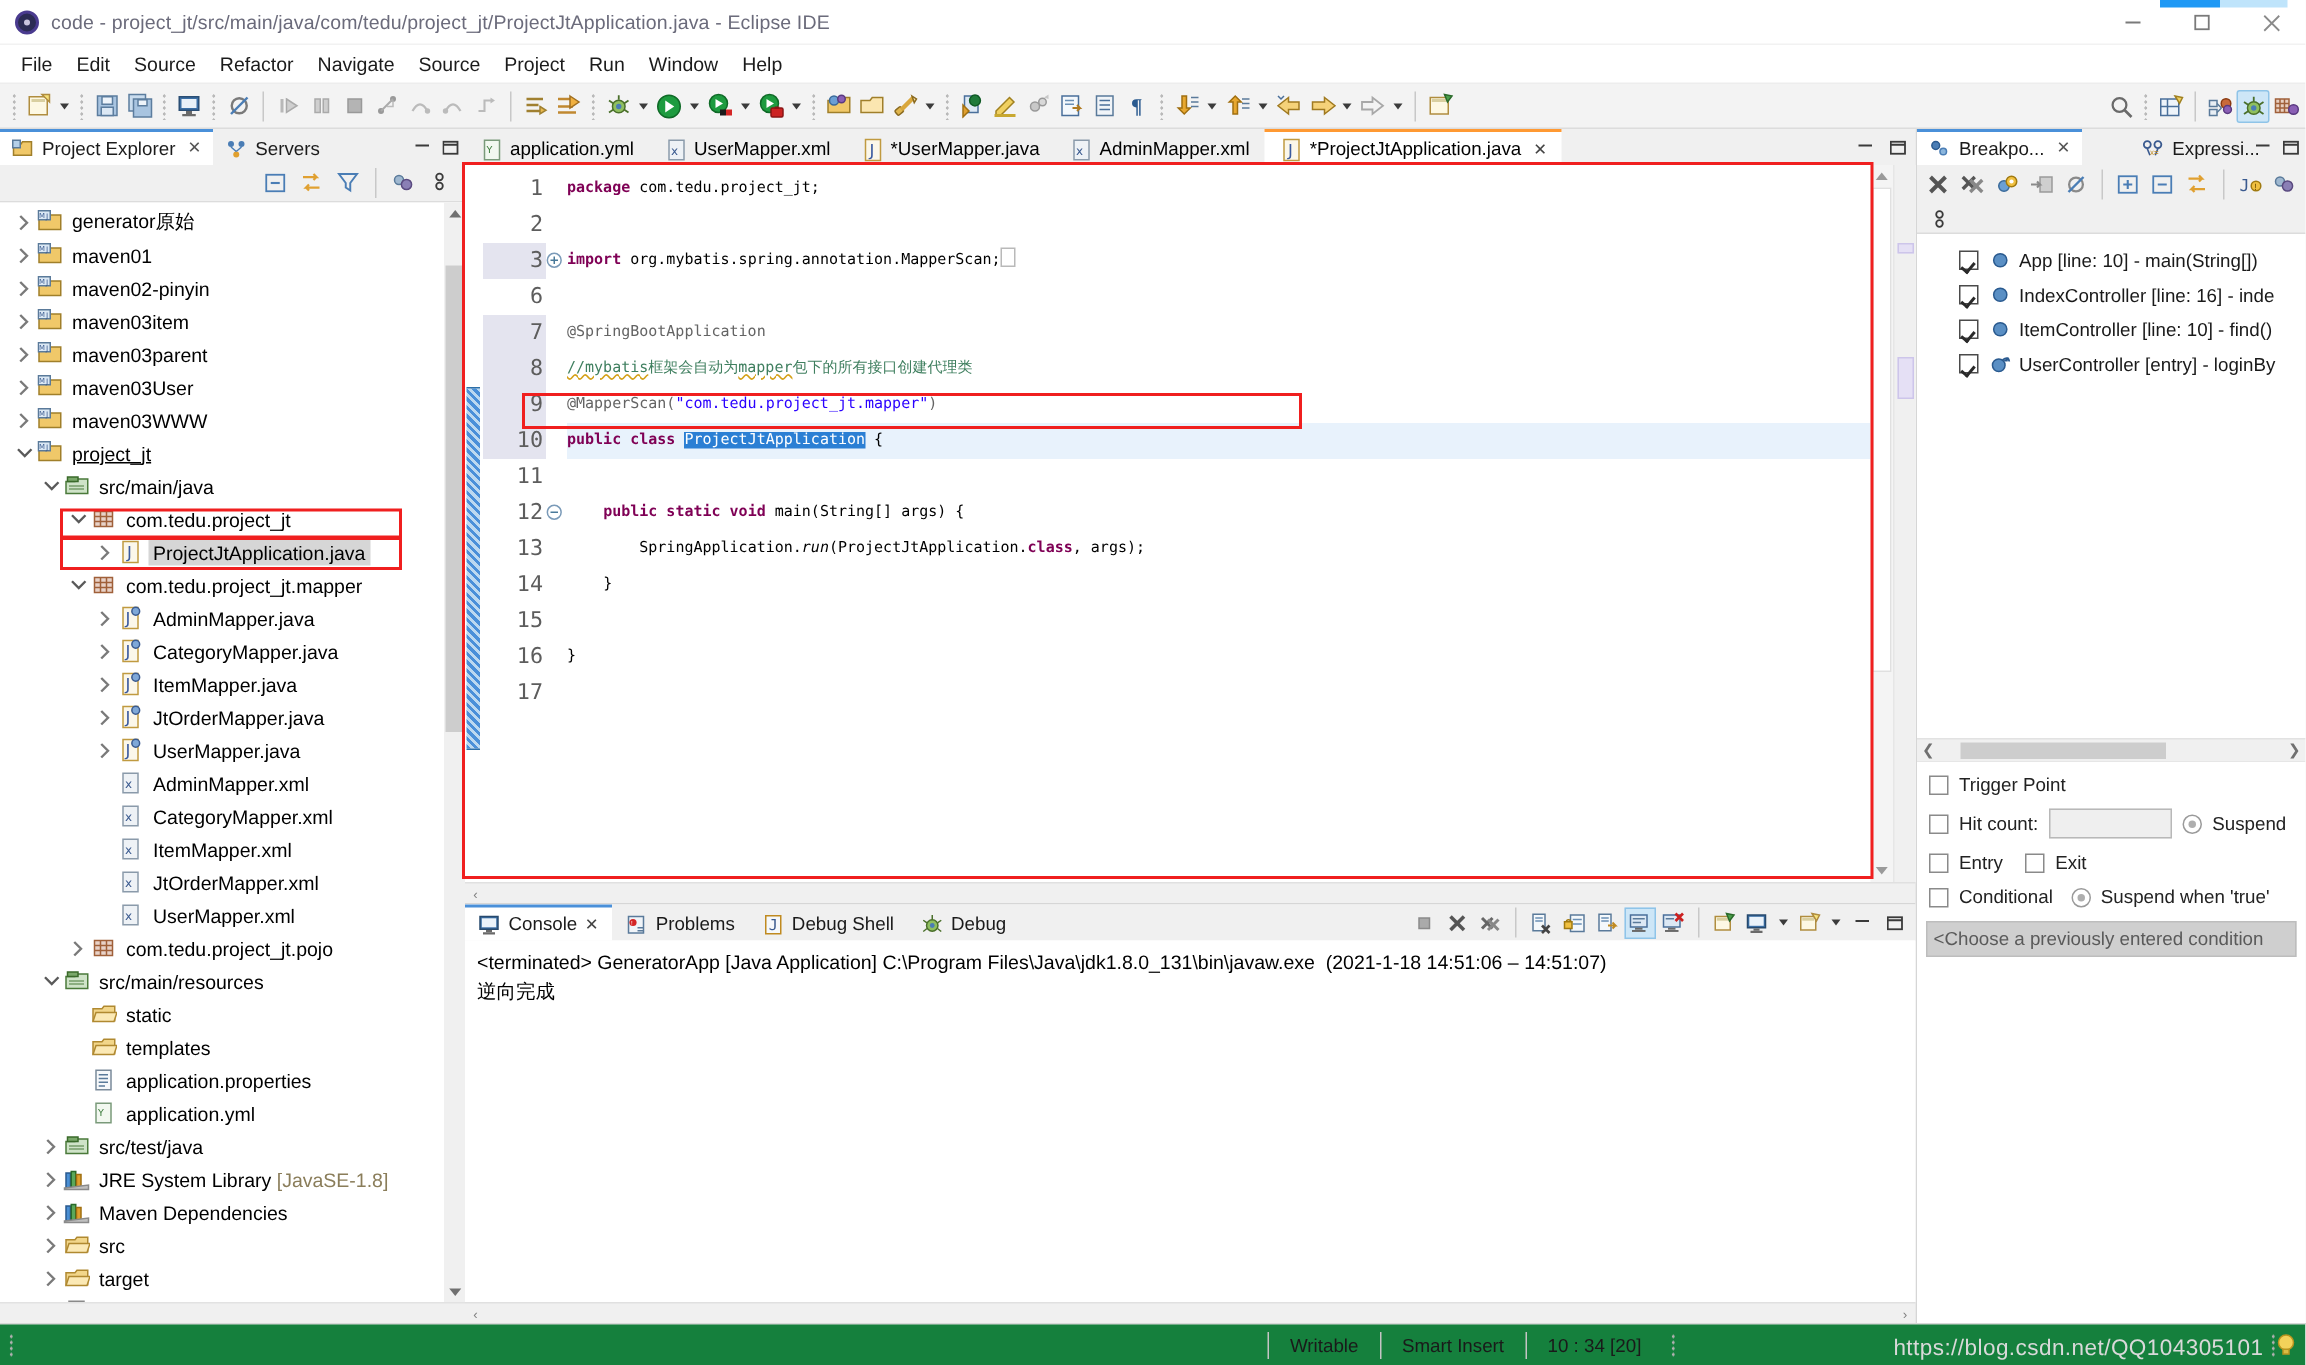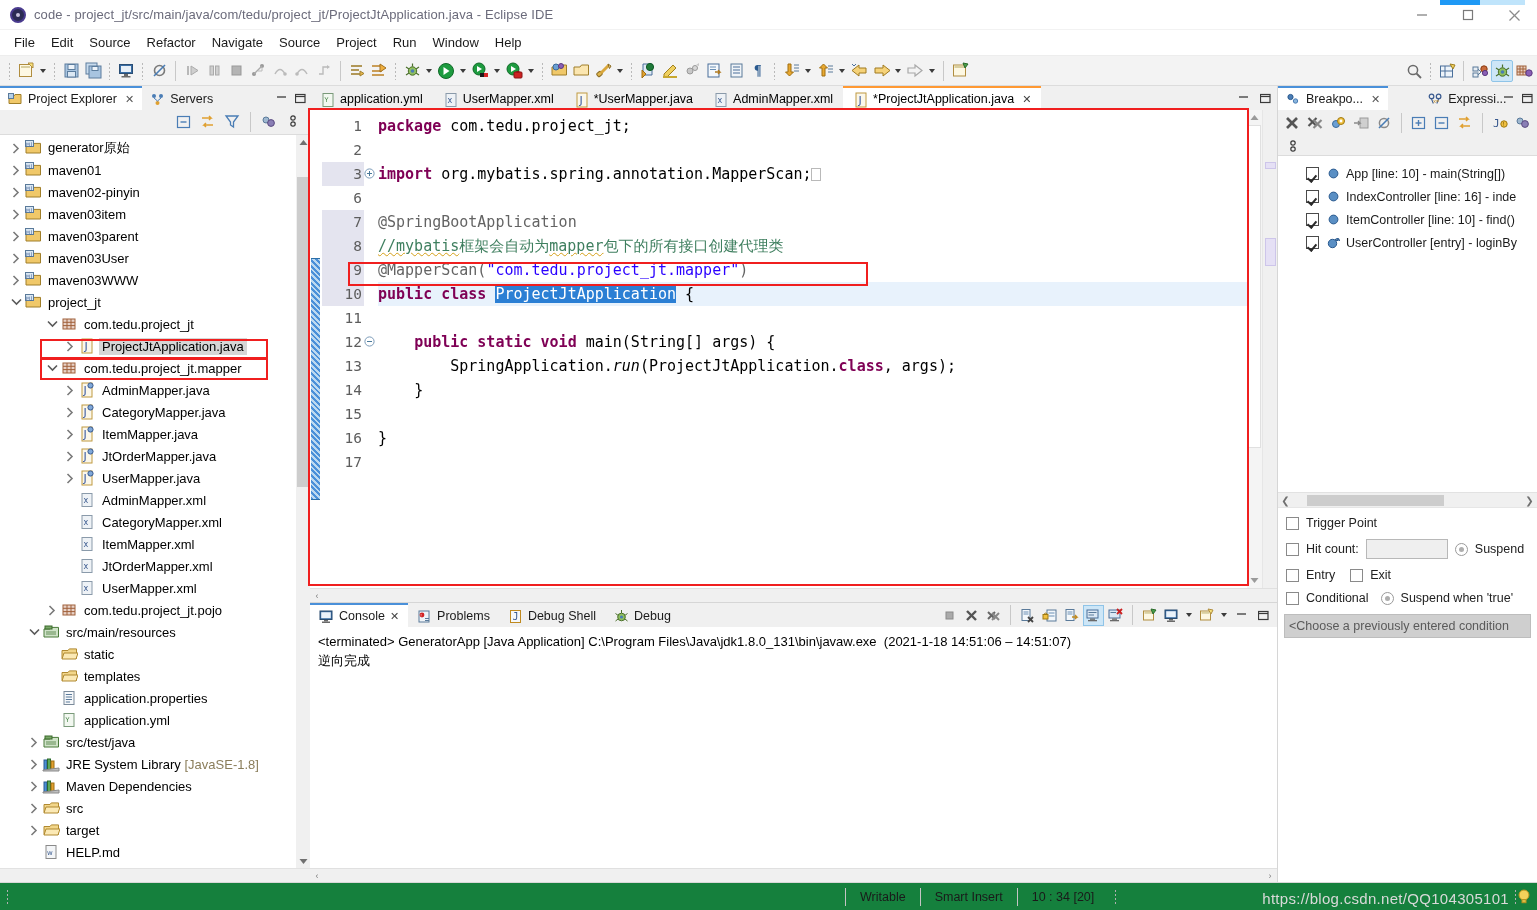--- a/index.html
+++ b/index.html
@@ -177,21 +177,21 @@
     padding-top: 4px; position: relative;
   }
   .gline { height: 24px; line-height: 24px; padding-right: 2px; position: relative; }
   .gline.hl { background: #e4e4ef; }
   .gline .fold {
     position: absolute; right: -11px; top: 6px; width: 11px; height: 11px;
     font-size: 9px; line-height: 11px; text-align: center; color: #6a8aa8;
   }
   .codecol {
     flex: 1 1 auto; position: relative; overflow: hidden;
-    font-family: "DejaVu Sans Mono", monospace; font-size: 15px;
+    font-family: "DejaVu Sans Mono", monospace; font-size: 10px;
     padding-top: 4px; padding-left: 14px; min-width: 0;
   }
   .cline { height: 24px; line-height: 24px; white-space: pre; }
   .cline.curline { background: #e8f2fc; }
   .kw { color: #7f0055; font-weight: bold; }
   .st { color: #2a00ff; }
   .cm { color: #3f7f5f; }
   .an { color: #646464; }
   .pl { color: #000000; }
   .it { font-style: italic; color: #000; }
@@ -810,35 +810,51 @@
               <span class="ticon">
                 <svg width="17" height="16" viewBox="0 0 17 16">
                   <path d="M1 5 l6 0 1.3 -1.6 7.2 0 0 9.6 -14.5 0z" fill="#f0c869" stroke="#a07f2a"></path>
                   <rect x="0.5" y="0.5" width="8" height="6" fill="#dbe8f4" stroke="#5a7a9a"></rect>
                   <text x="1" y="5.5" font-family="DejaVu Sans, sans-serif" font-size="4.6" fill="#3a5a8f">M</text>
                   <text x="5.6" y="6" font-family="DejaVu Sans, sans-serif" font-size="5" fill="#3a5a8f">J</text>
                 </svg>
               </span>
               <span class="tlabel">maven03WWW</span>
             </div>
-            <div class="trow" style="padding-left: 8px;">
+            <div class="trow" style="padding-left: 8px; text-decoration: underline;">
               <span class="twist">
                 <svg width="11" height="8" viewBox="0 0 11 8">
                   <path d="M1 1.5 L5.5 6 L10 1.5" fill="none" stroke="#5a5a5a" stroke-width="1.6"></path>
                 </svg>
               </span>
               <span class="ticon">
                 <svg width="17" height="16" viewBox="0 0 17 16">
                   <path d="M1 5 l6 0 1.3 -1.6 7.2 0 0 9.6 -14.5 0z" fill="#f0c869" stroke="#a07f2a"></path>
                   <rect x="0.5" y="0.5" width="8" height="6" fill="#dbe8f4" stroke="#5a7a9a"></rect>
                   <text x="1" y="5.5" font-family="DejaVu Sans, sans-serif" font-size="4.6" fill="#3a5a8f">M</text>
                   <text x="5.6" y="6" font-family="DejaVu Sans, sans-serif" font-size="5" fill="#3a5a8f">J</text>
                 </svg>
               </span>
               <span class="tlabel">project_jt</span>
+            </div>
+            <div class="trow" style="padding-left: 26px;">
+              <span class="twist">
+                <svg width="11" height="8" viewBox="0 0 11 8">
+                  <path d="M1 1.5 L5.5 6 L10 1.5" fill="none" stroke="#5a5a5a" stroke-width="1.6"></path>
+                </svg>
+              </span>
+              <span class="ticon">
+                <svg width="17" height="16" viewBox="0 0 17 16">
+                  <path d="M1 5 l6 0 1.3 -1.6 7.2 0 0 9.6 -14.5 0z" fill="#cfe3c8" stroke="#4a7a3a"></path>
+                  <rect x="2" y="2" width="7" height="3" fill="#7aa86a" stroke="#3a6a2a"></rect>
+                  <line x1="3" y1="8" x2="13" y2="8" stroke="#4a7a3a" stroke-width="0.8"></line>
+                  <line x1="3" y1="10" x2="13" y2="10" stroke="#4a7a3a" stroke-width="0.8"></line>
+                </svg>
+              </span>
+              <span class="tlabel">src/main/java</span>
             </div>
             <div class="trow" style="padding-left: 44px;">
               <span class="twist">
                 <svg width="11" height="8" viewBox="0 0 11 8">
                   <path d="M1 1.5 L5.5 6 L10 1.5" fill="none" stroke="#5a5a5a" stroke-width="1.6"></path>
                 </svg>
               </span>
               <span class="ticon">
                 <svg width="17" height="16" viewBox="0 0 17 16">
                   <rect x="2" y="3" width="12" height="10" fill="#e8d2c8" stroke="#a0603a"></rect>

